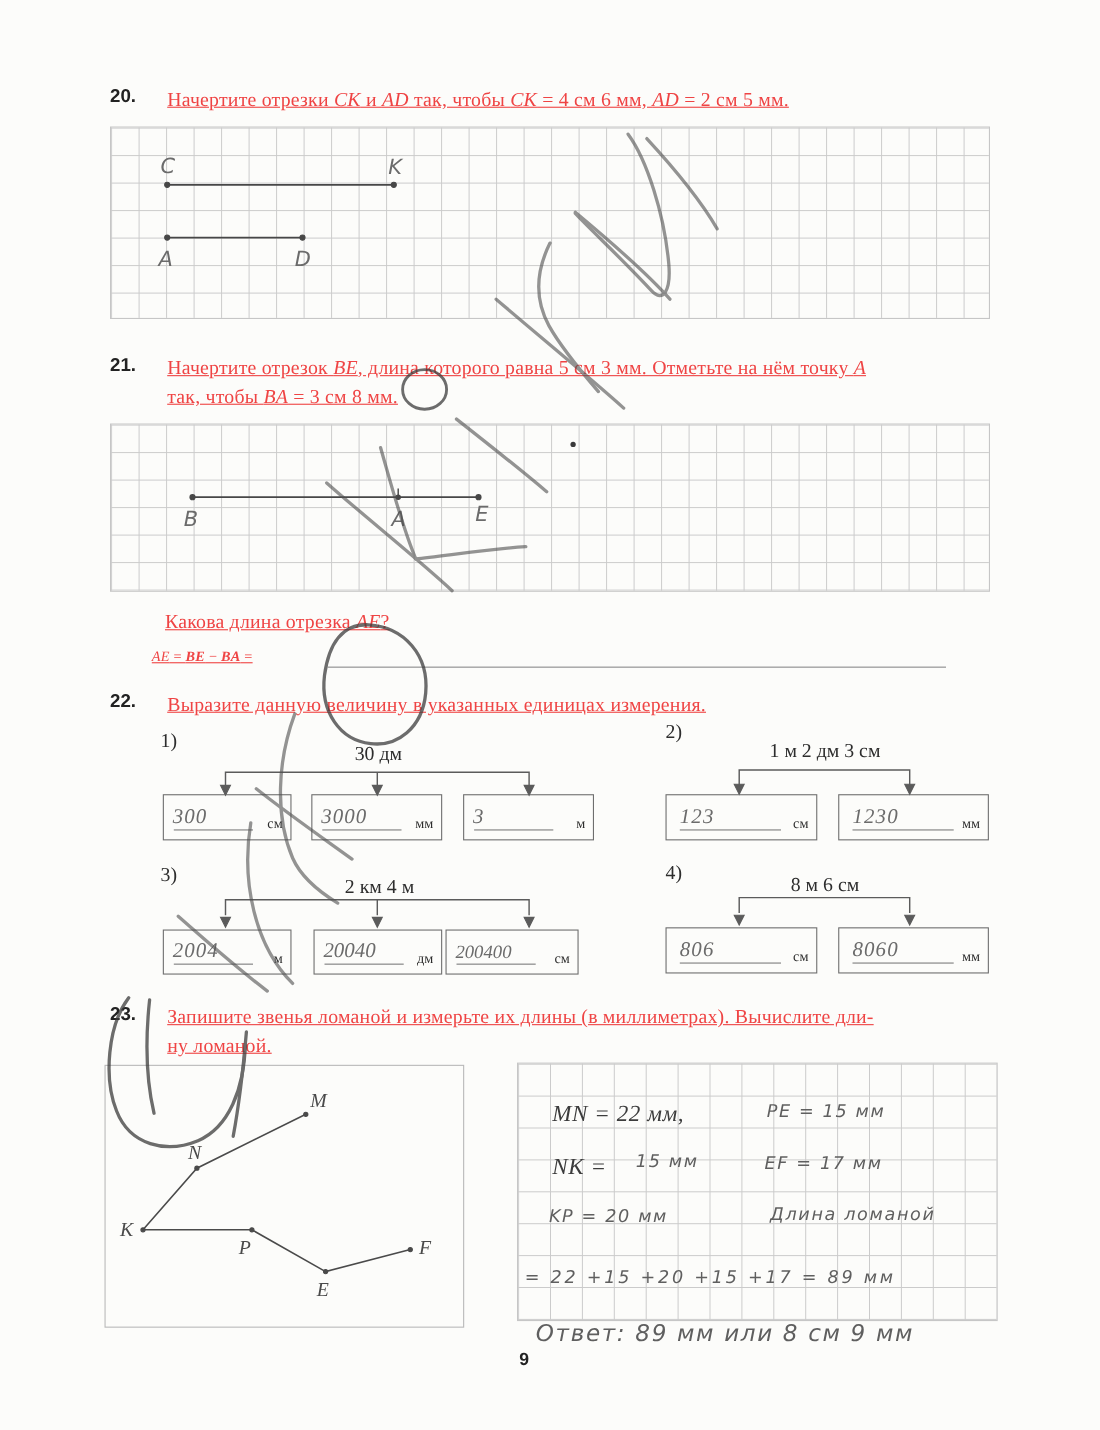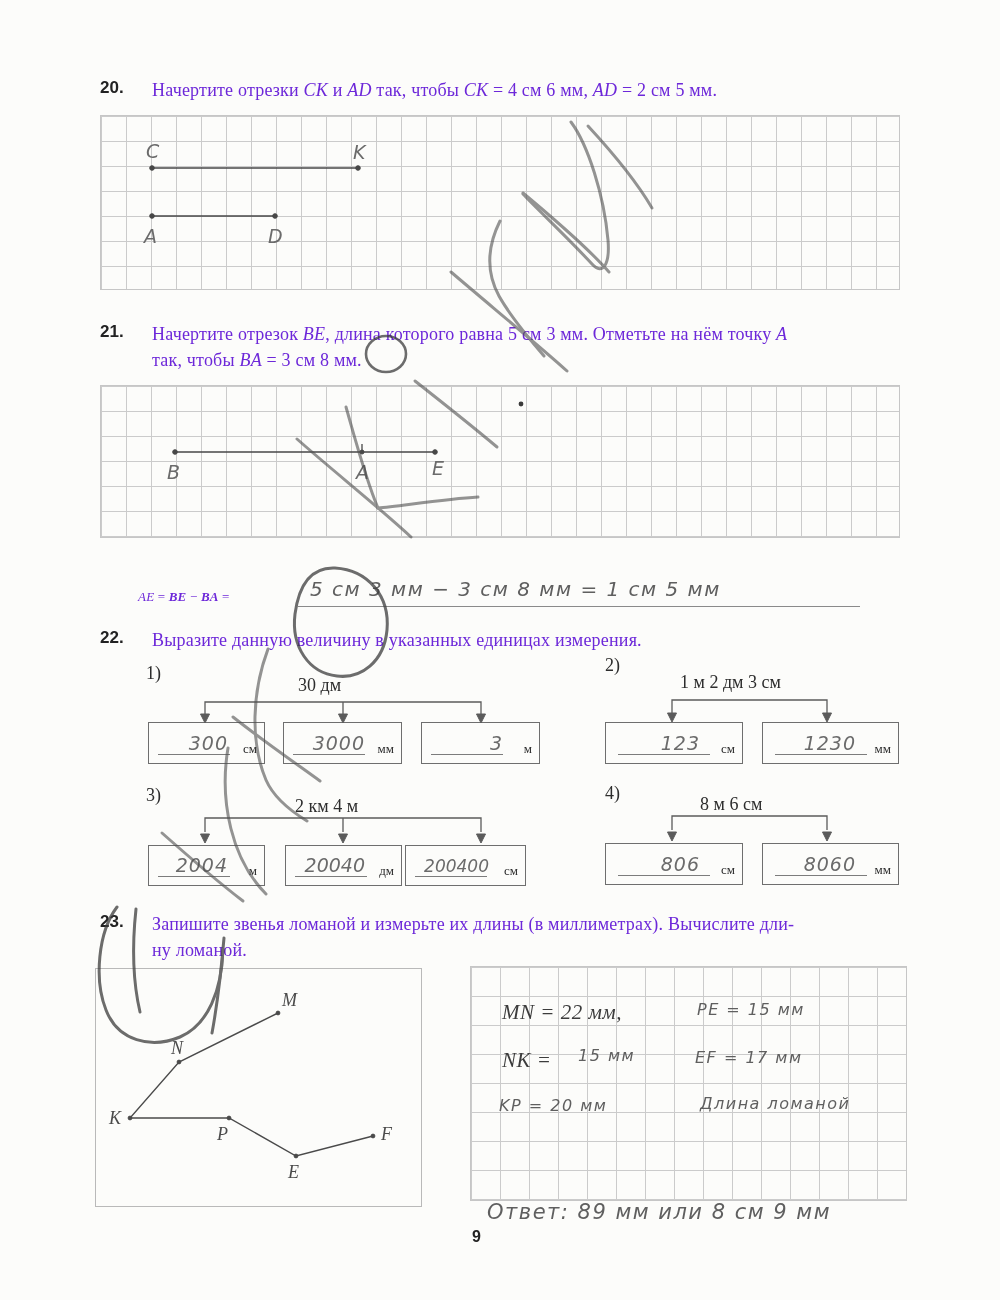--- a/index.html
+++ b/index.html
@@ -1,34 +1,34 @@
 <!DOCTYPE html>
 <html><head>
 <meta charset="utf-8">
 <style>
   html,body{margin:0;padding:0;background:#e8e8e6;}
   .page{position:relative;width:1000px;height:1300px;background:#fcfcfa;overflow:hidden;
         font-family:"Liberation Serif",serif;color:#2d2d2d;}
   .num{position:absolute;font-family:"Liberation Sans",sans-serif;font-weight:700;font-size:17px;color:#222;}
-  .ptext{position:absolute;font-size:18px;letter-spacing:.2px;line-height:26px;color:#6d28d9;}
+  .ptext{position:absolute;font-size:18px;letter-spacing:.2px;line-height:26px;color:#ef4444;text-decoration:underline;}
   .var{font-style:italic;}
   .bvar{font-style:italic;font-weight:700;}
   .grid{position:absolute;border:1px solid #c6c6c6;
         background-image:linear-gradient(to right,#cbcbcb 1px,transparent 1px),
                          linear-gradient(to bottom,#cbcbcb 1px,transparent 1px);}
   .grid.small{background-size:25px 25px;}
   .grid.ans{background-size:29px 29px;}
   .pencil{font-family:"DejaVu Sans",sans-serif;font-style:italic;color:#6b6b6b;}
   .gl{position:absolute;font-size:19px;}
   .figbox{position:absolute;border:1px solid #b9b9b9;background:transparent;}
   .flabel{position:absolute;font-style:italic;font-size:18px;color:#4a4a4a;}
   .plabel{position:absolute;font-size:18px;}
-  .pvalue{position:absolute;font-size:18px;}
+  .pvalue{position:absolute;font-size:18px;text-align:center;}
   .abox{position:absolute;border:1.4px solid #6e6e6e;}
-  .bval{position:absolute;left:8px;right:36px;bottom:9px;text-align:right;font-size:19px;letter-spacing:1px;}
+  .bval{position:absolute;left:8px;right:36px;bottom:9px;text-align:left;font-size:19px;letter-spacing:1px;font-family:Liberation Serif, serif;}
   .bline{position:absolute;left:9px;bottom:8px;width:72px;border-bottom:1.3px solid #7c7c7c;}
   .bunit{position:absolute;right:7px;bottom:6px;font-size:13px;color:#2d2d2d;}
   .abox.wide .bline{width:92px;left:12px;}
   .abox.wide .bval{right:42px;left:12px;}
   .printedwork{position:absolute;font-style:italic;font-size:21px;color:#3c3c3c;letter-spacing:.5px;}
   .hwork{position:absolute;font-family:"DejaVu Sans",sans-serif;font-style:italic;font-size:16px;color:#5f5f5f;letter-spacing:1.5px;}
   .blank{position:absolute;border-bottom:1.2px solid #8a8a8a;}
   svg.overlay{position:absolute;left:0;top:0;pointer-events:none;}
 </style>
 </head>
@@ -47,24 +47,24 @@
 
   <div class="num" style="left:100px;top:322px">21.</div>
   <div class="ptext" style="left:152px;top:321px;width:770px"><span>Начертите отрезок </span><span class="var">BE</span><span>, длина которого равна 5 см 3 мм. Отметьте на нём точку </span><span class="var">A</span><br>
   <span>так, чтобы </span><span class="var">BA</span><span> = 3 см 8 мм.</span></div>
 
   <div class="grid small" style="left:100px;top:385px;width:798px;height:151px"></div>
   <div class="gl pencil" style="left:167px;top:461px">B</div>
   <div class="gl pencil" style="left:356px;top:461px">A</div>
   <div class="gl pencil" style="left:432px;top:457px">E</div>
 
+  <div class="ptext" style="left:150px;top:552px"><span>Какова длина отрезка </span><span class="var">AE</span><span>?</span></div>
 
   <div class="ptext" style="left:138px;top:584px;font-size:13px"><span class="var">AE</span><span> = </span><span class="bvar">BE</span><span> − </span><span class="bvar">BA</span><span> = </span></div>
   <div class="blank" style="left:298px;top:576px;width:562px;height:30px"></div>
-  <div class="hwork" style="left:310px;top:577px;font-size:20px">5 см 3 мм − 3 см 8 мм = 1 см 5 мм</div>
 
   <div class="num" style="left:100px;top:628px">22.</div>
   <div class="ptext" style="left:152px;top:627px">Выразите данную величину в указанных единицах измерения.</div>
 
   <div class="plabel" style="left:146px;top:663px">1)</div>
   <div class="pvalue" style="left:298px;top:675px;width:92px">30 дм</div>
   <div class="abox" style="left:148px;top:722px;width:115px;height:40px">
     <span class="bval pencil">300</span>
     <span class="bline"></span>
     <span class="bunit">см</span>
@@ -136,20 +136,21 @@
   <div class="flabel" style="left:381px;top:1124px">F</div>
 
   <div class="grid ans" style="left:470px;top:966px;width:435px;height:233px"></div>
   <div class="printedwork" style="left:502px;top:1000px">MN = 22 мм,</div>
   <div class="hwork" style="left:697px;top:1000px">PE = 15 мм</div>
   <div class="printedwork" style="left:502px;top:1048px">NK =</div>
   <div class="hwork" style="left:578px;top:1046px">15 мм</div>
   <div class="hwork" style="left:695px;top:1048px">EF = 17 мм</div>
   <div class="hwork" style="left:499px;top:1096px">KP = 20 мм</div>
   <div class="hwork" style="left:700px;top:1094px">Длина ломаной</div>
+  <div class="hwork" style="left:477px;top:1151px;letter-spacing:2.5px">=  22 +15 +20 +15 +17 =  89 мм</div>
   <div class="hwork" style="left:487px;top:1200px;font-size:21px">Ответ:  89 мм  или  8 см 9 мм</div>
 
   <div class="num" style="left:472px;top:1228px;font-size:16px">9</div>
 
   <svg class="overlay" width="1000" height="1300" viewBox="0 0 1000 1300">
 
     <g stroke="#474747" fill="#474747">
       <line x1="152" y1="168" x2="358" y2="168" stroke-width="1.6"></line>
       <circle cx="152" cy="168" r="2.3"></circle>
         <circle cx="358" cy="168" r="2.3"></circle>

